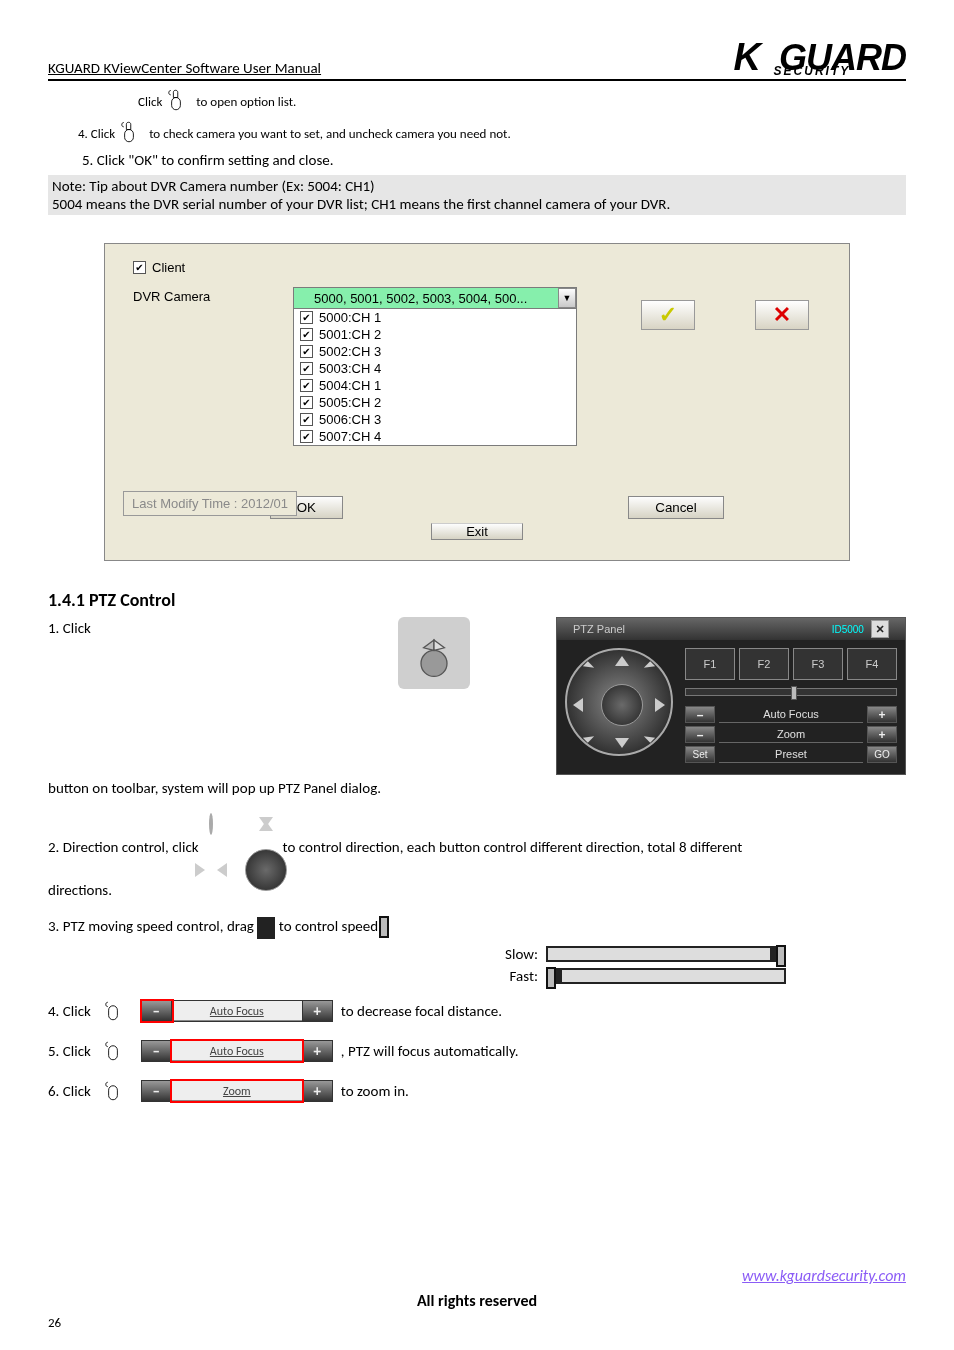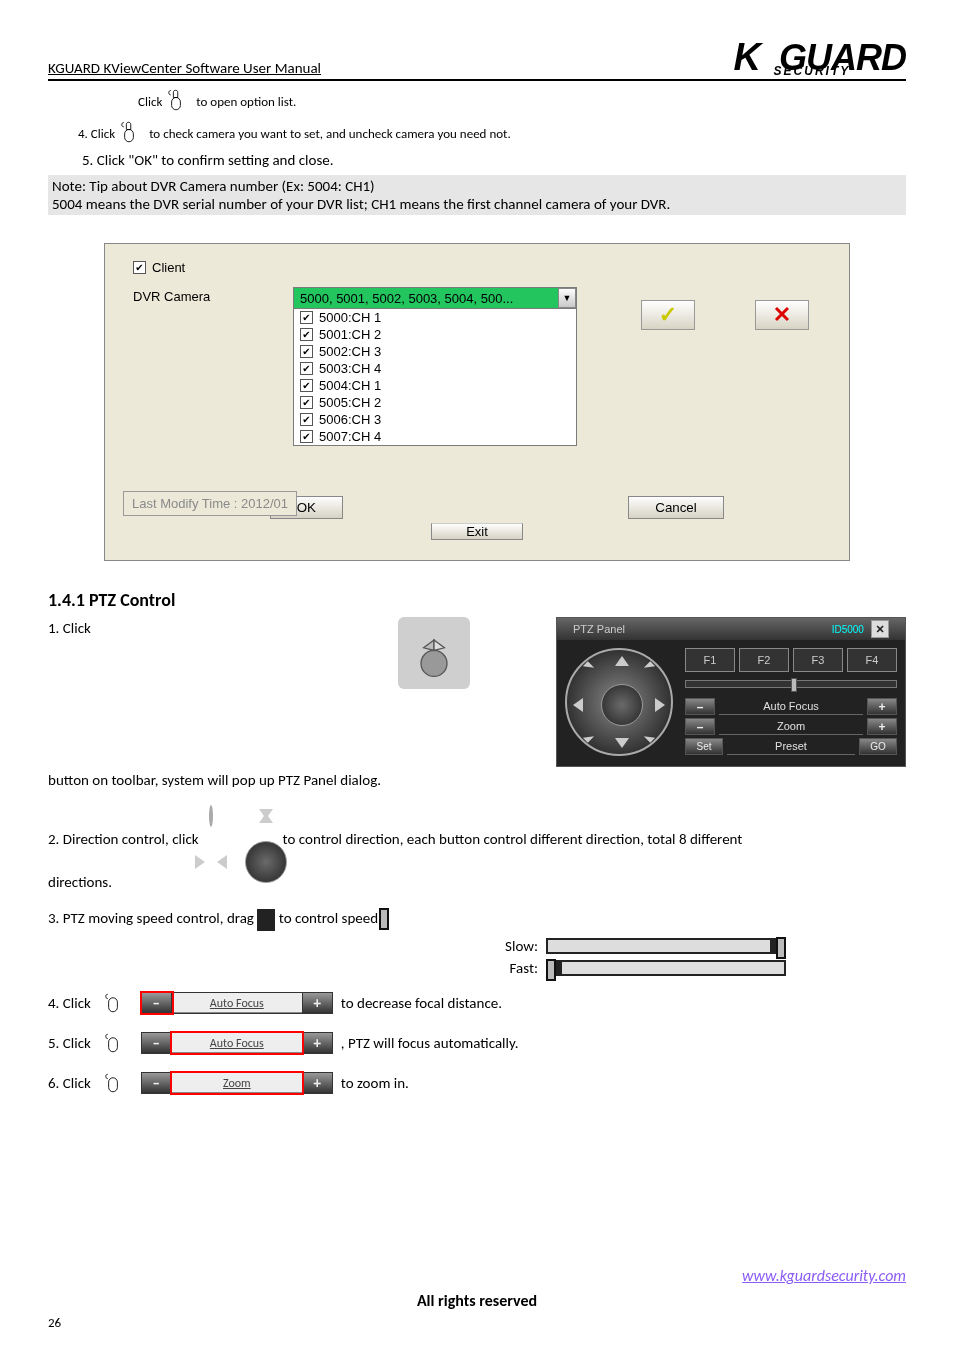--- a/index.html
+++ b/index.html
@@ -87,22 +87,22 @@
   .client-row { display: flex; align-items: center; margin-bottom: 12px; }
   .win-chk {
     width: 13px; height: 13px; border: 1px solid #555; background: #fff;
     display: inline-flex; align-items: center; justify-content: center;
     font-size: 10px; line-height: 1; margin-right: 6px;
   }
   .dvr-row { display: flex; align-items: flex-start; position: relative; }
   .dvr-label { width: 160px; padding-top: 2px; }
   .combo-wrap { width: 284px; position: relative; }
   .combo-main {
-    border: 1px solid #7b7b7b; background: #22c55e; height: 22px;
-    display: flex; align-items: center; padding-left: 6px;
+    border: 1px solid #7b7b7b; background: #86efac; height: 22px;
+    display: flex; align-items: center; padding-left: 20px;
   }
   .combo-btn {
     position: absolute; right: 1px; top: 1px; width: 18px; height: 20px;
     background: linear-gradient(#fdfdfd,#c9c9c9);
     border: 1px solid #888; display: flex; align-items: center; justify-content: center;
     font-size: 9px;
   }
   .combo-list {
     border: 1px solid #7b7b7b; border-top: none; background: #fff;
   }
@@ -185,42 +185,42 @@
   .tri.right { right: 6px; top: 48px; border-top: 7px solid transparent; border-bottom: 7px solid transparent; border-left: 10px solid #ccc; }
   .tri.ul { top:16px; left:16px; border-right:7px solid transparent; border-bottom:7px solid transparent; border-left:9px solid #ccc; transform: rotate(45deg);}
   .tri.ur { top:16px; right:16px; border-left:7px solid transparent; border-bottom:7px solid transparent; border-right:9px solid #ccc; transform: rotate(-45deg);}
   .tri.dl { bottom:16px; left:16px; border-right:7px solid transparent; border-top:7px solid transparent; border-left:9px solid #ccc; transform: rotate(-45deg);}
   .tri.dr { bottom:16px; right:16px; border-left:7px solid transparent; border-top:7px solid transparent; border-right:9px solid #ccc; transform: rotate(45deg);}
 
   .ptz-right { flex: 1; }
   .f-btns { display: flex; gap: 4px; margin-bottom: 8px; }
   .f-btn {
     flex: 1; border: 1px solid #888; background: #333; color: #ccc;
-    height: 24px; display: flex; align-items: center; justify-content: center;
+    height: 32px; display: flex; align-items: center; justify-content: center;
   }
   .ptz-slider {
     height: 8px; border: 1px solid #777; background: #333;
     position: relative; margin: 8px 0 10px 0;
   }
   .ptz-slider .thumb {
     position: absolute; top: -3px; left: 50%; width: 6px; height: 14px;
     background: #bbb; border: 1px solid #555;
   }
   .adj-row { display: flex; align-items: center; gap: 4px; margin: 3px 0; }
   .adj-btn {
     width: 30px; height: 17px; background: linear-gradient(#888,#333);
     border: 1px solid #555; color: #eee; display: flex;
     align-items: center; justify-content: center; font-weight: bold;
     font-size: 12px;
   }
   .adj-label {
     flex: 1; height: 17px; background: #222; border-bottom: 1px solid #666;
     color: #e0e0e0; text-align: center; font-size: 11px; line-height: 17px;
   }
-  .adj-btn.text { width: 38px; font-weight: normal; font-size: 10px; }
+  .adj-btn.text { width: 30px; font-weight: normal; font-size: 10px; }
 
   .speed-par { font-size: 15px; margin-top: 18px; }
   .speed-row { display: flex; gap: 34px; margin-top: 8px; align-items: center; }
   .speed-item { font-size: 15px; display: flex; align-items: center; gap: 8px; }
   .speed-slider {
     width: 240px; height: 16px; border: 2px solid #222; background: #ddd;
     position: relative; border-right: 16px solid #222;
   }
   .speed-slider.fast { border-right: 2px solid #222; border-left: 16px solid #222; }
   .speed-slider .knob {

